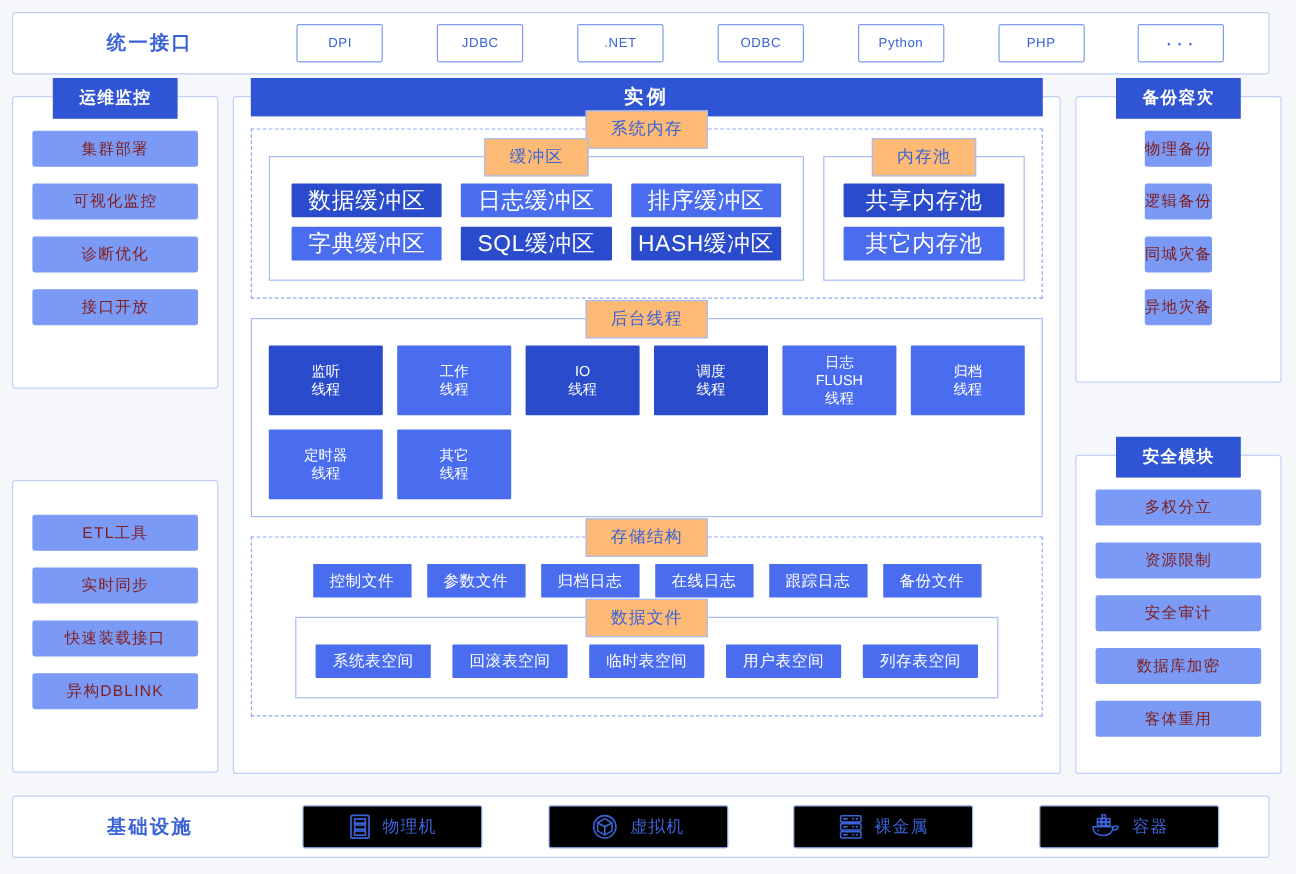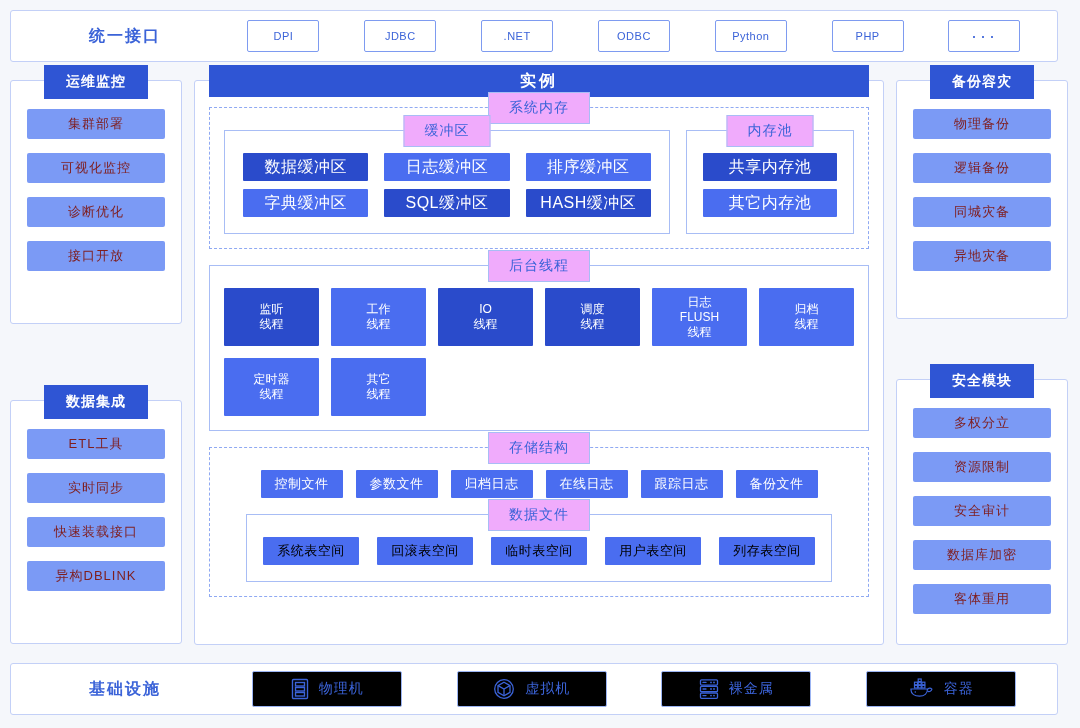--- a/index.html
+++ b/index.html
@@ -67,21 +67,21 @@
     margin-top: 18px;
     gap: 12px;
     height: 565px;
   }
   .col-side { width: 172px; flex: none; display: flex; flex-direction: column; gap: 28px; }
   .col-center { flex: 1; }
 
   .side-panel { padding: 28px 16px 18px; display: flex; flex-direction: column; gap: 14px; }
   .side-panel.ops   { height: 244px; }
   .side-panel.integ { height: 244px; margin-top: 48px; }
-  .side-panel.backup{ height: 244px; }
+  .side-panel.backup{ height: 244px; align-items: center; }
   .side-panel.sec   { height: 272px; margin-top: 32px; }
 
   .pill {
     background: #7b9af5;
     color: #7f1d1d;
     font-size: 13px;
     height: 30px;
     display: flex; align-items: center; justify-content: center;
     letter-spacing: 1px;
     border-radius: 2px;
@@ -104,38 +104,38 @@
   }
 
   
   .group { position: relative; padding: 22px 14px 14px; }
   .group.dashed { border: 1px dashed #8fa9f2; }
   .group.solid  { border: 1px solid #a8bdf5; }
   .group-title {
     position: absolute;
     top: -16px; left: 50%;
     transform: translateX(-50%);
-    background: #f0abfc;
+    background: #fdba74;
     border: 1px solid #a8bdf5;
     color: #3b63d8;
     font-size: 14px;
     padding: 6px 20px;
     white-space: nowrap;
     letter-spacing: 1px;
   }
 
   .sysmem-row { display: flex; gap: 16px; align-items: stretch; }
   .buffer-box { flex: 1; position: relative; padding: 22px 18px 16px; border: 1px solid #a8bdf5; }
   .pool-box   { width: 168px; position: relative; padding: 22px 16px 16px; border: 1px solid #a8bdf5; }
 
   .buf-grid { display: grid; grid-template-columns: repeat(3, 1fr); gap: 8px 16px; }
   .pool-grid{ display: grid; grid-template-columns: 1fr; gap: 8px; }
 
   .chip {
-    color: #ffffff; font-size: 16px;
+    color: #ffffff; font-size: 19px;
     height: 28px;
     display: flex; align-items: center; justify-content: center;
     letter-spacing: .5px;
     border-radius: 1px;
   }
   .c-dark  { background: #2a4bcb; }
   .c-light { background: #4a6df0; }
 
   .thread-grid { display: grid; grid-template-columns: repeat(6, 1fr); gap: 12px; }
   .thread {
@@ -151,21 +151,21 @@
   .files-row { display: flex; gap: 13px; justify-content: center; margin-bottom: 16px; }
   .file-chip {
     background: #4a6df0; color: #ffffff; font-size: 13px;
     padding: 12px 14px; height: 28px;
     display: flex; align-items: center; justify-content: center;
     letter-spacing: .5px; border-radius: 1px;
   }
   .datafile-box { position: relative; border: 1px solid #a8bdf5; padding: 22px 16px 16px; margin: 0 22px; }
   .ts-row { display: flex; gap: 18px; justify-content: center; }
   .ts-chip {
-    background: #4a6df0; color: #000000; font-size: 13px;
+    background: #4a6df0; color: #ffffff; font-size: 13px;
     width: 96px; height: 28px;
     display: flex; align-items: center; justify-content: center;
     letter-spacing: .5px; border-radius: 1px;
   }
 
   
   .infra {
     display: flex; align-items: center;
     height: 52px; margin-top: 18px;
     padding: 0 14px;
@@ -209,21 +209,20 @@
 
       <div class="panel side-panel ops">
         <div class="badge">运维监控</div>
         <div class="pill">集群部署</div>
         <div class="pill">可视化监控</div>
         <div class="pill">诊断优化</div>
         <div class="pill">接口开放</div>
       </div>
 
       <div class="panel side-panel integ">
-        <div class="badge">数据集成</div>
         <div class="pill">ETL工具</div>
         <div class="pill">实时同步</div>
         <div class="pill">快速装载接口</div>
         <div class="pill">异构DBLINK</div>
       </div>
 
     </div>
 
     <div class="col-center">
       <div class="panel instance">

